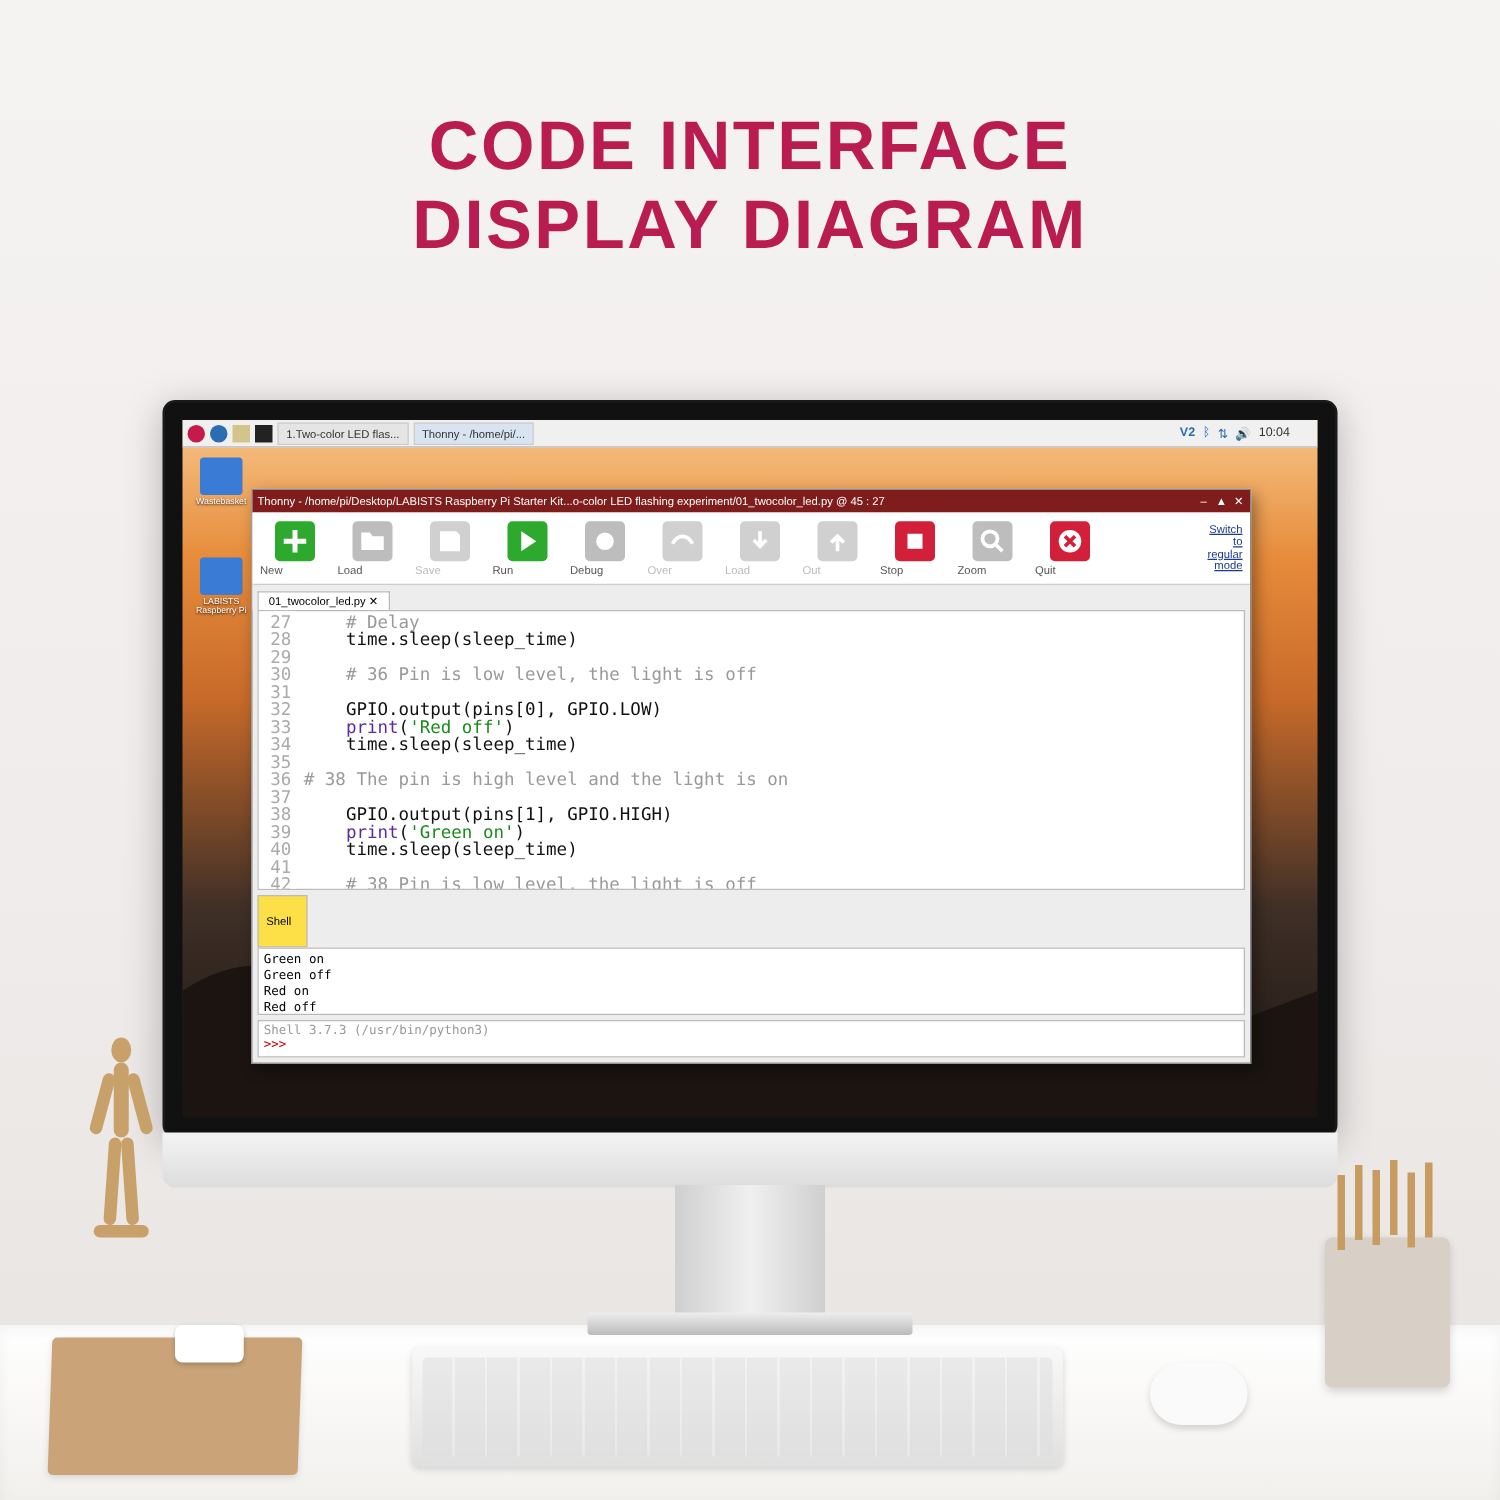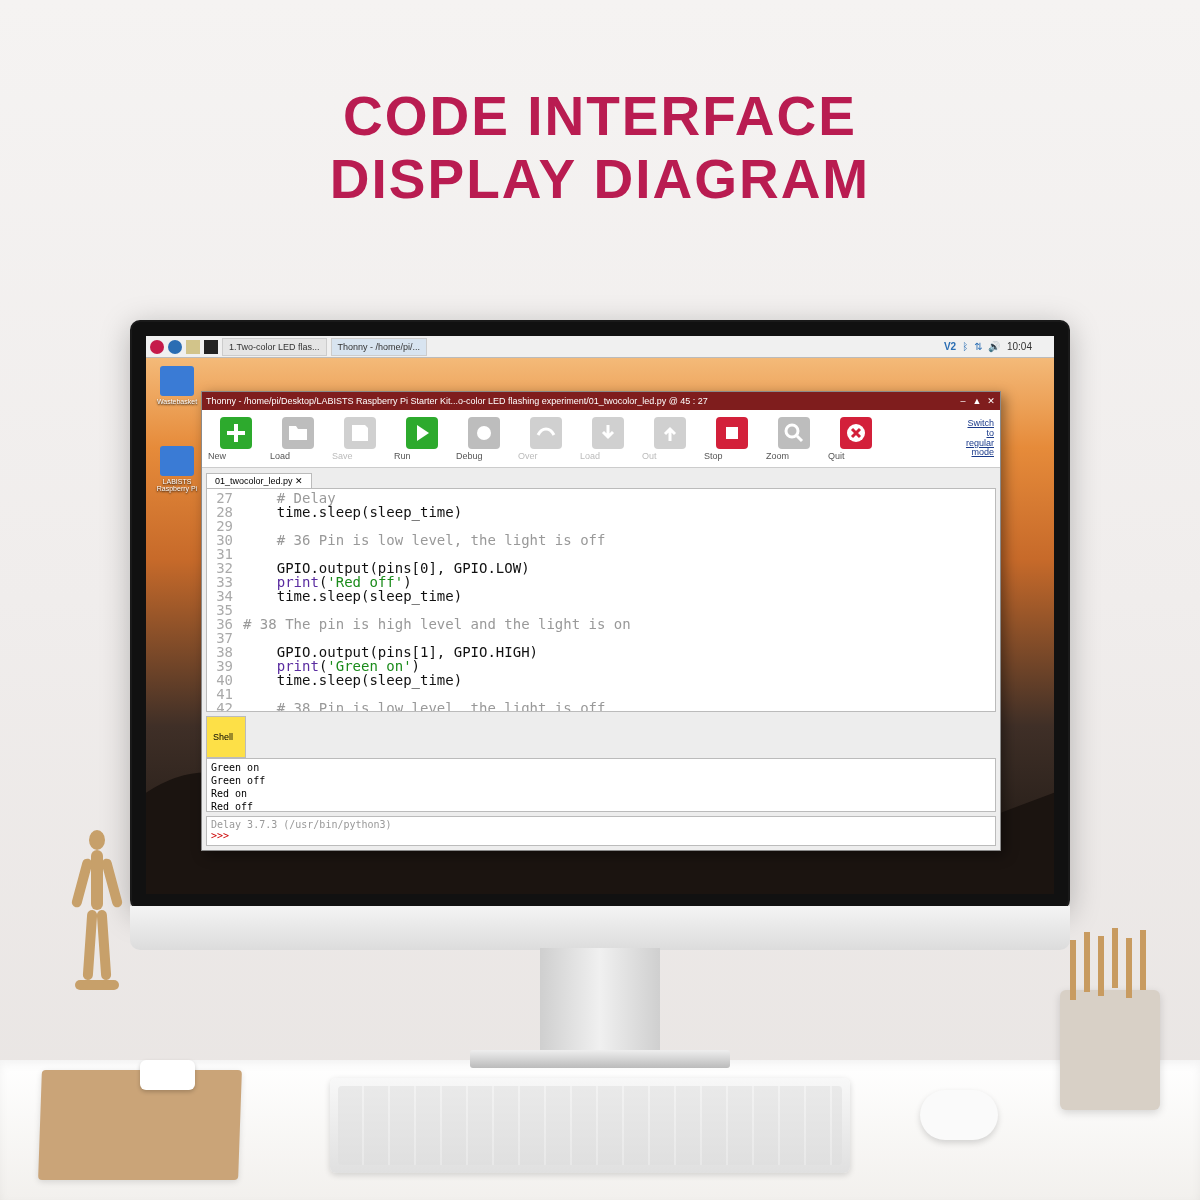--- a/index.html
+++ b/index.html
@@ -339,21 +339,21 @@
     GPIO.output(pins[1], GPIO.LOW)
     ()
     time.sleep(sleep_time)
 </div>
       </div>
 
       <div class="section-label">Shell</div>
       <div class="shell" id="shell">Green on<br>Green off<br>Red on<br>Red off</div>
 
       <div class="footer">
-        <div>Delay 3.7.3 (/usr/bin/python3)</div>
+        <div>Shell 3.7.3 (/usr/bin/python3)</div>
         <div><span class="prompt">&gt;&gt;&gt;</span></div>
       </div>
     </div>
 
   </div>
 </div>
 <div class="monitor-chin"></div>
 <div class="stand"></div>
 <div class="stand-foot"></div>
 

